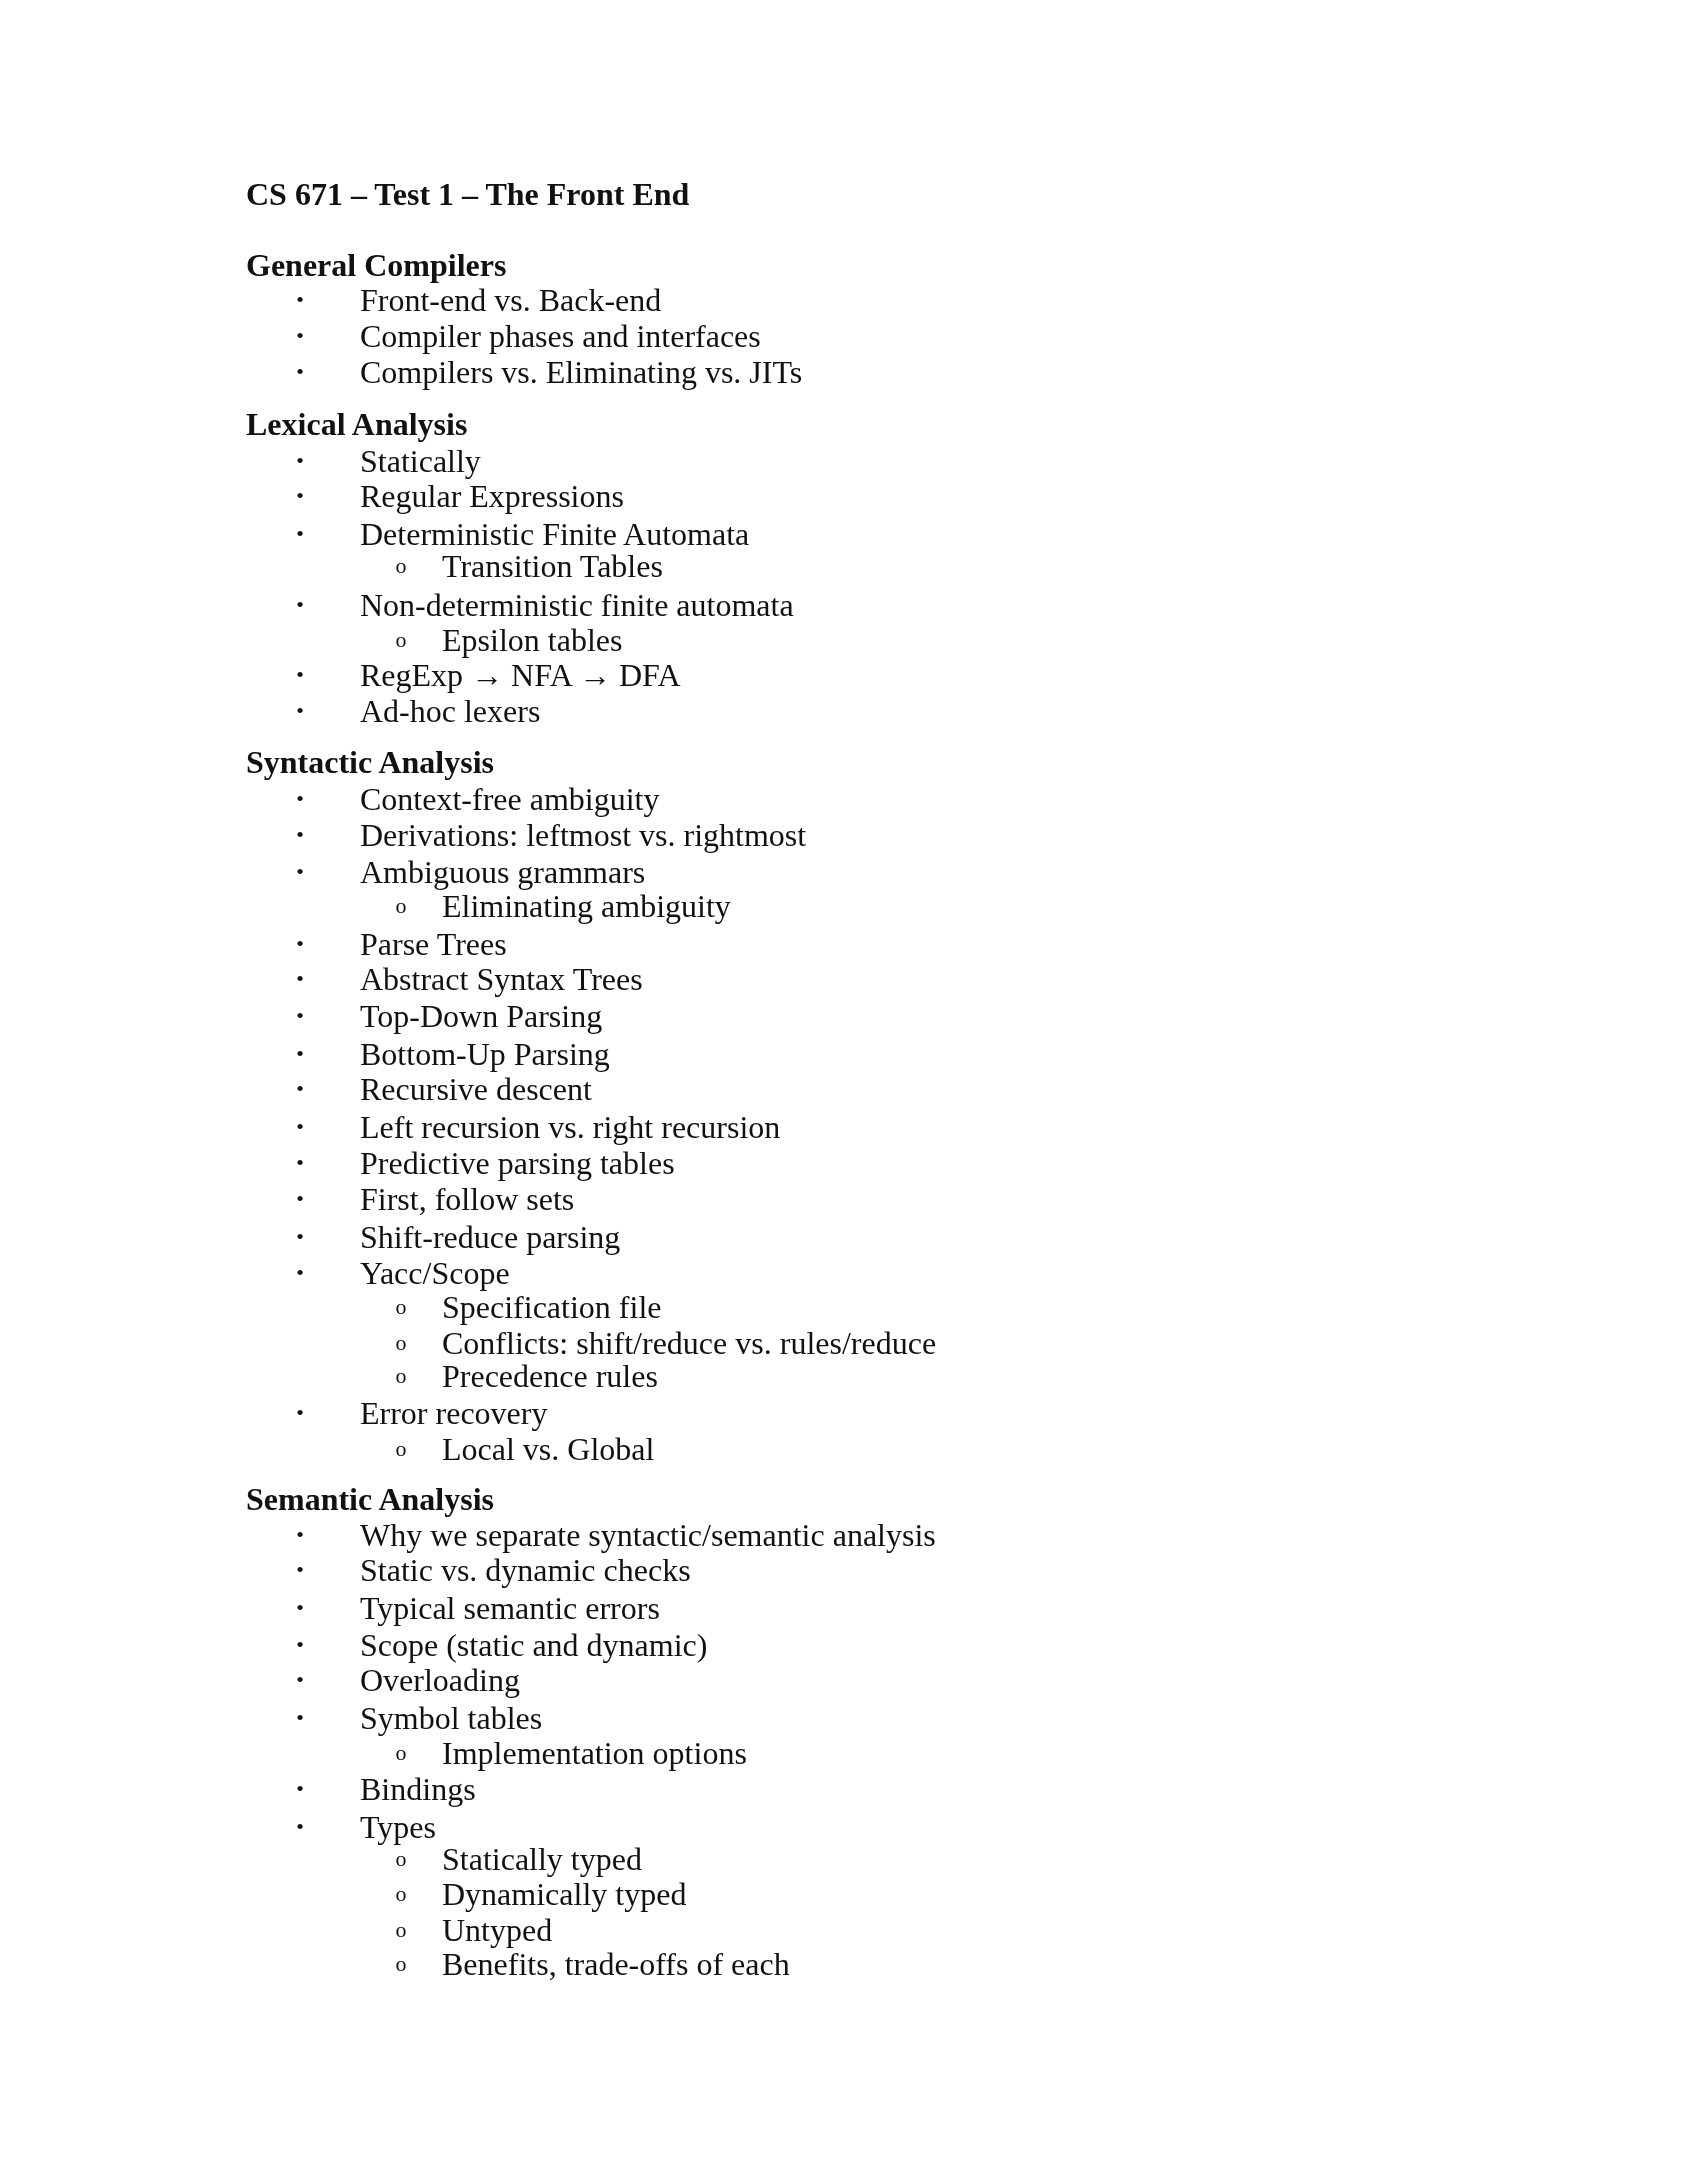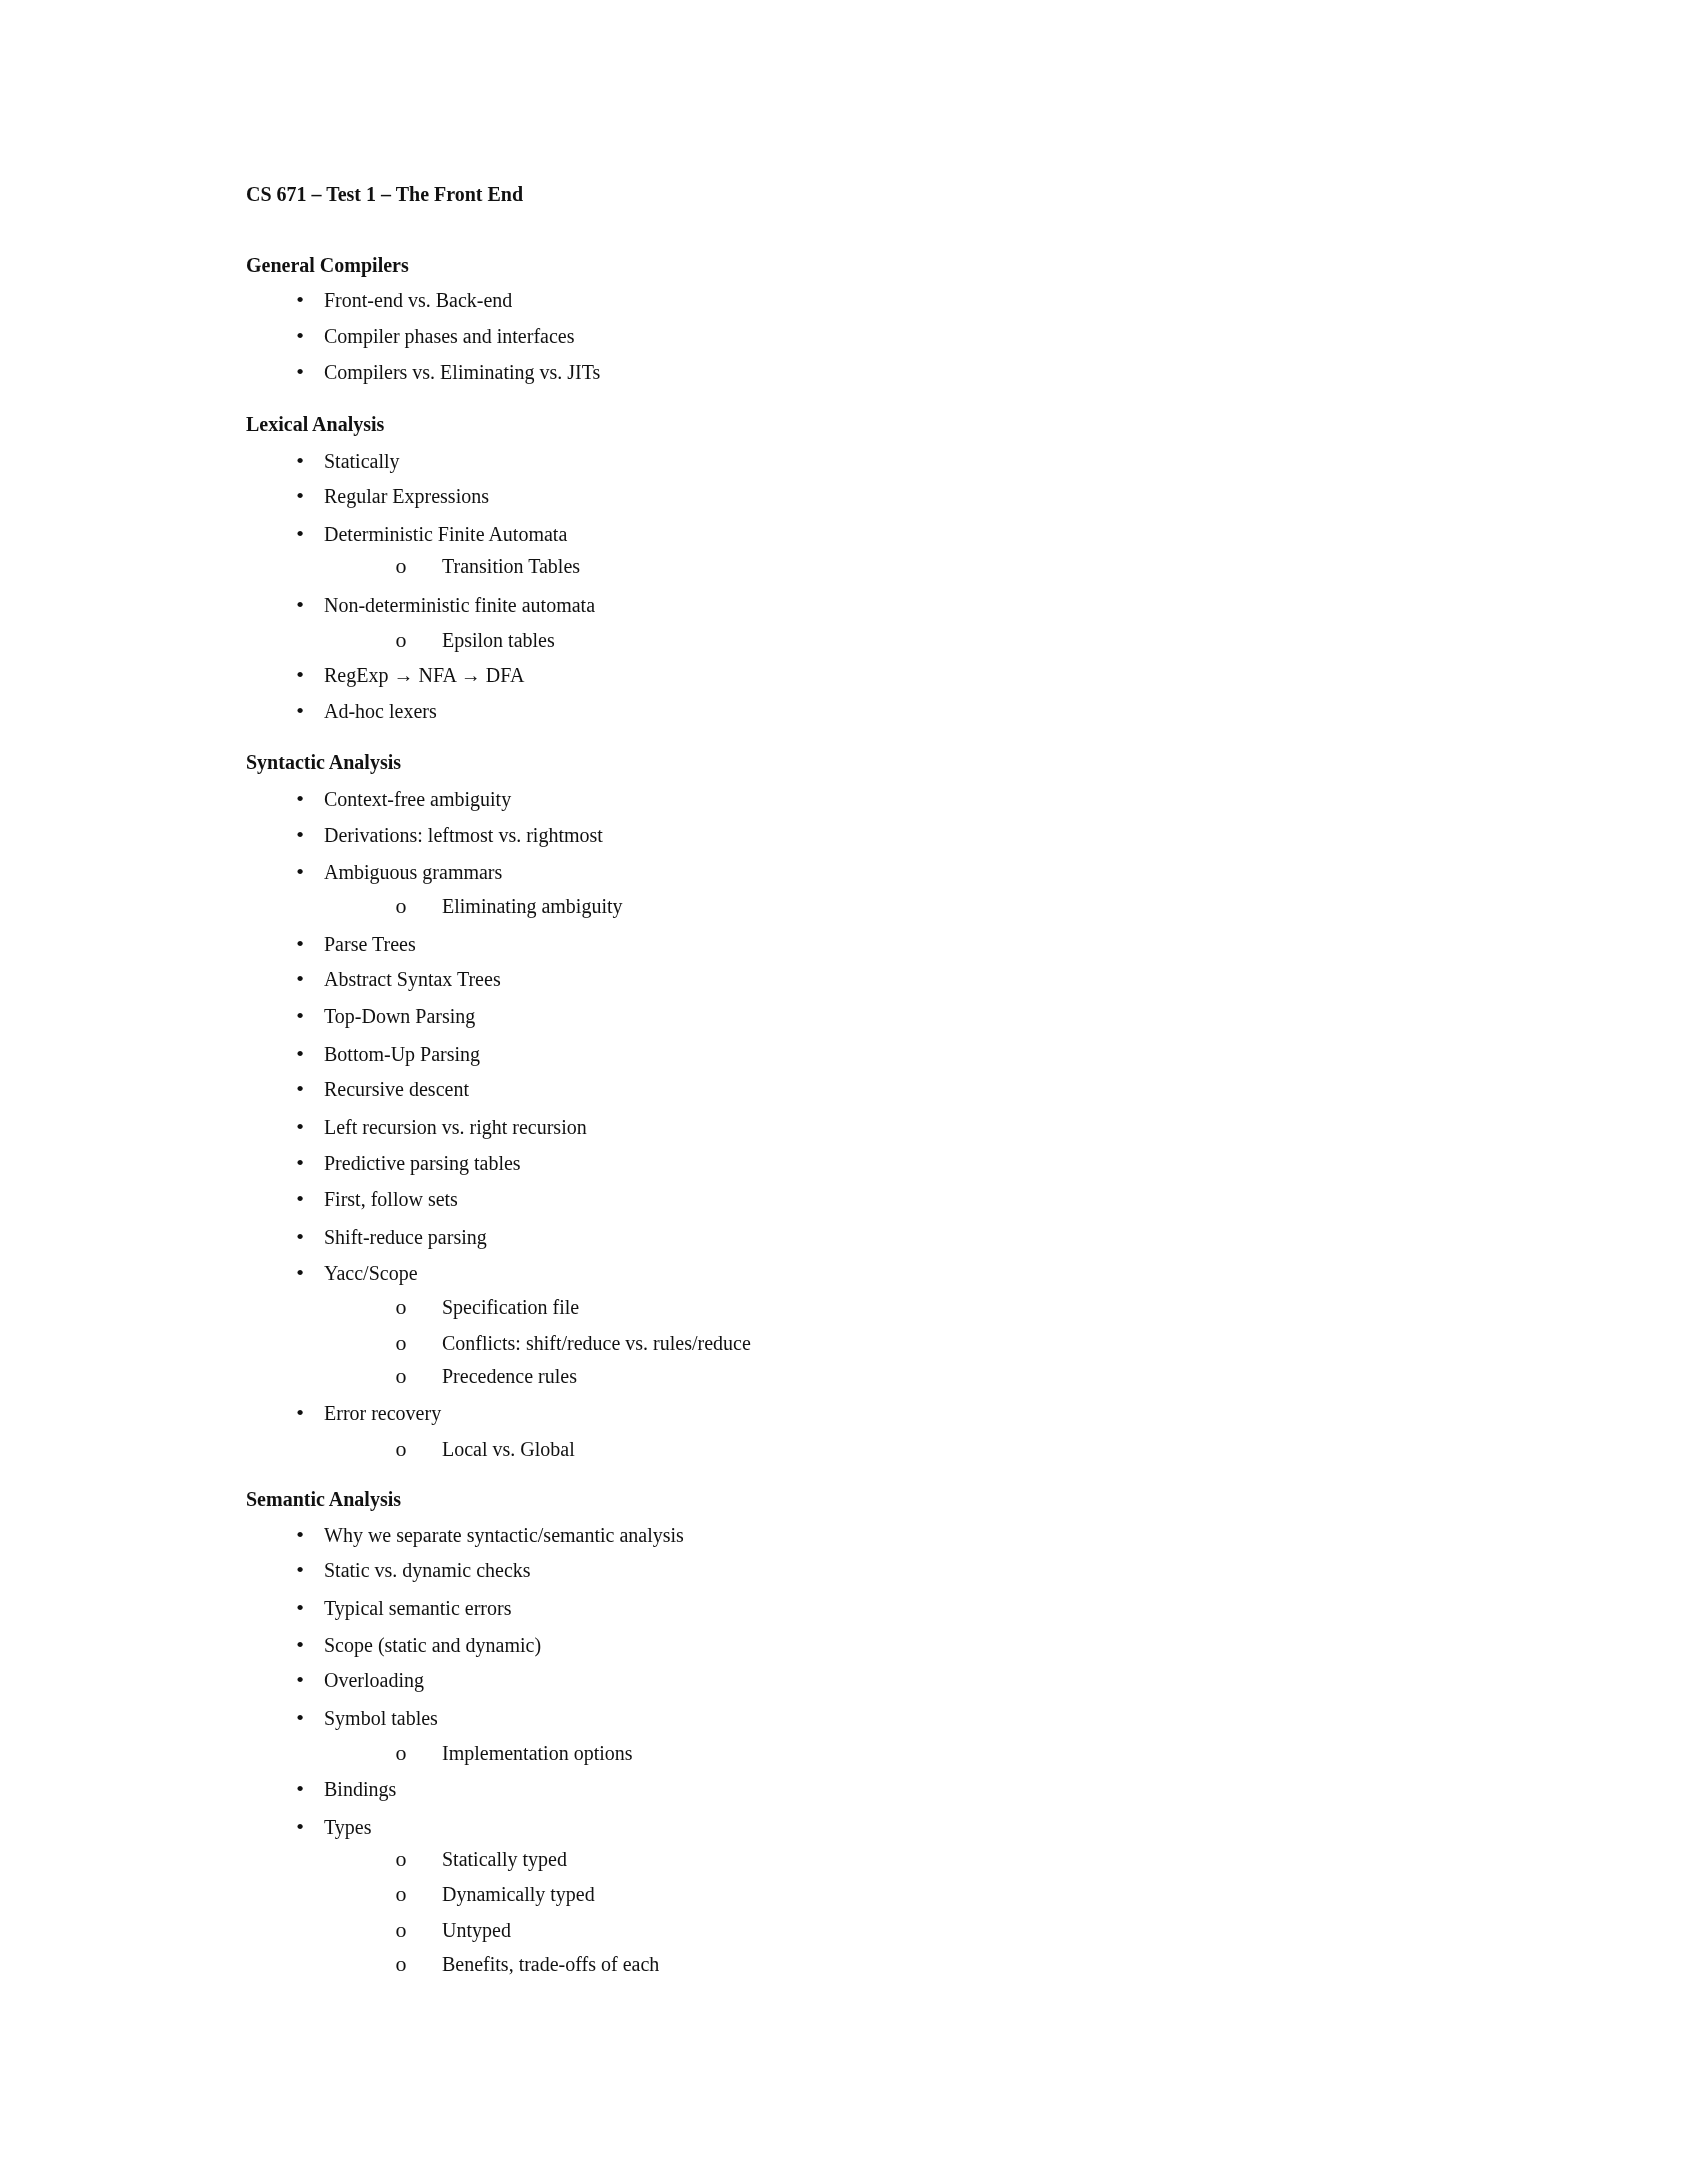--- a/index.html
+++ b/index.html
@@ -1,22 +1,22 @@
 <!DOCTYPE html>
 <html><head>
 <meta charset="utf-8">
 <style>
   html, body { margin:0; padding:0; background:#ffffff; }
   body { width:1683px; height:2178px; position:relative; overflow:hidden;
          font-family:"Liberation Serif", serif; color:#111111; }
-  .line { position:absolute; white-space:nowrap; font-size:20px; line-height:36px; }
+  .line { position:absolute; white-space:nowrap; font-size:32px; line-height:36px; }
   .title { left:246px; font-weight:bold; }
   .heading { left:246px; font-weight:bold; }
   .bullet-marker { position:absolute; left:293px; width:14px; text-align:center; font-size:22px; line-height:36px; }
-  .bullet-text { left:324px; }
+  .bullet-text { left:360px; }
   .sub-marker { position:absolute; left:393px; width:16px; text-align:center; font-size:22px; line-height:36px; }
   .sub-text { left:442px; }
 </style>
 </head>
 <body>
 
 <div>
 
   <div class="line title" style="top:176px">CS 671 – Test 1 – The Front End</div>
 

